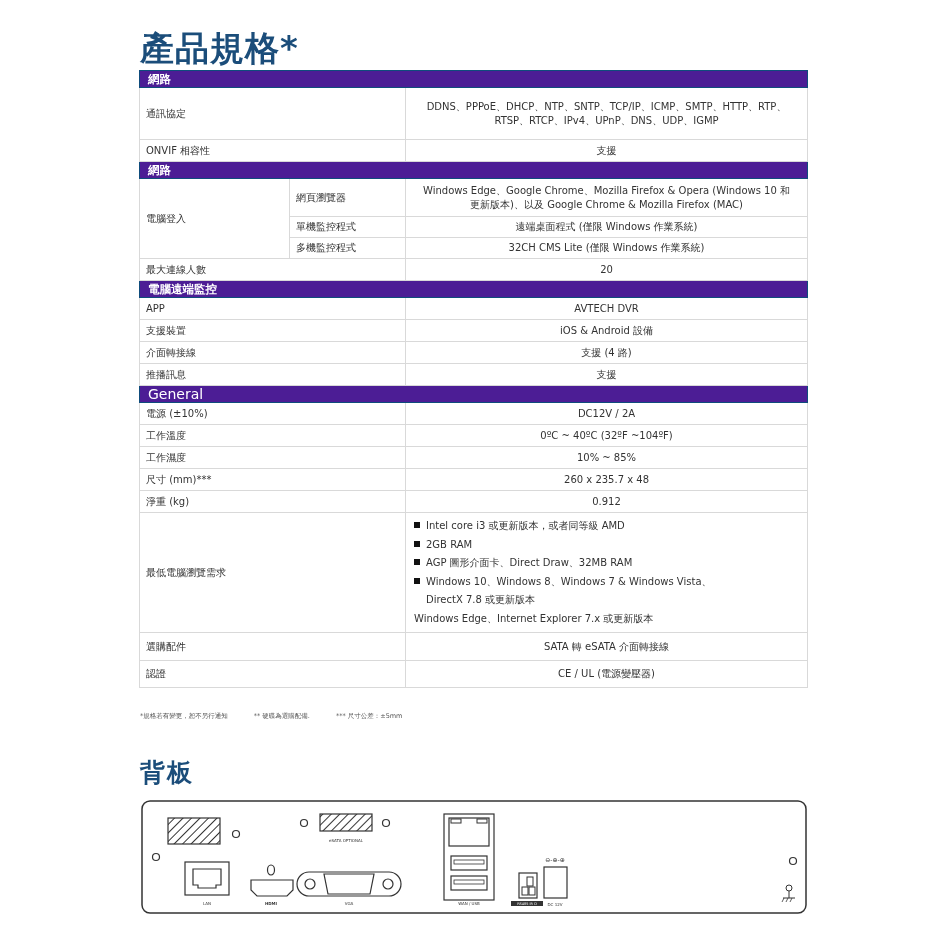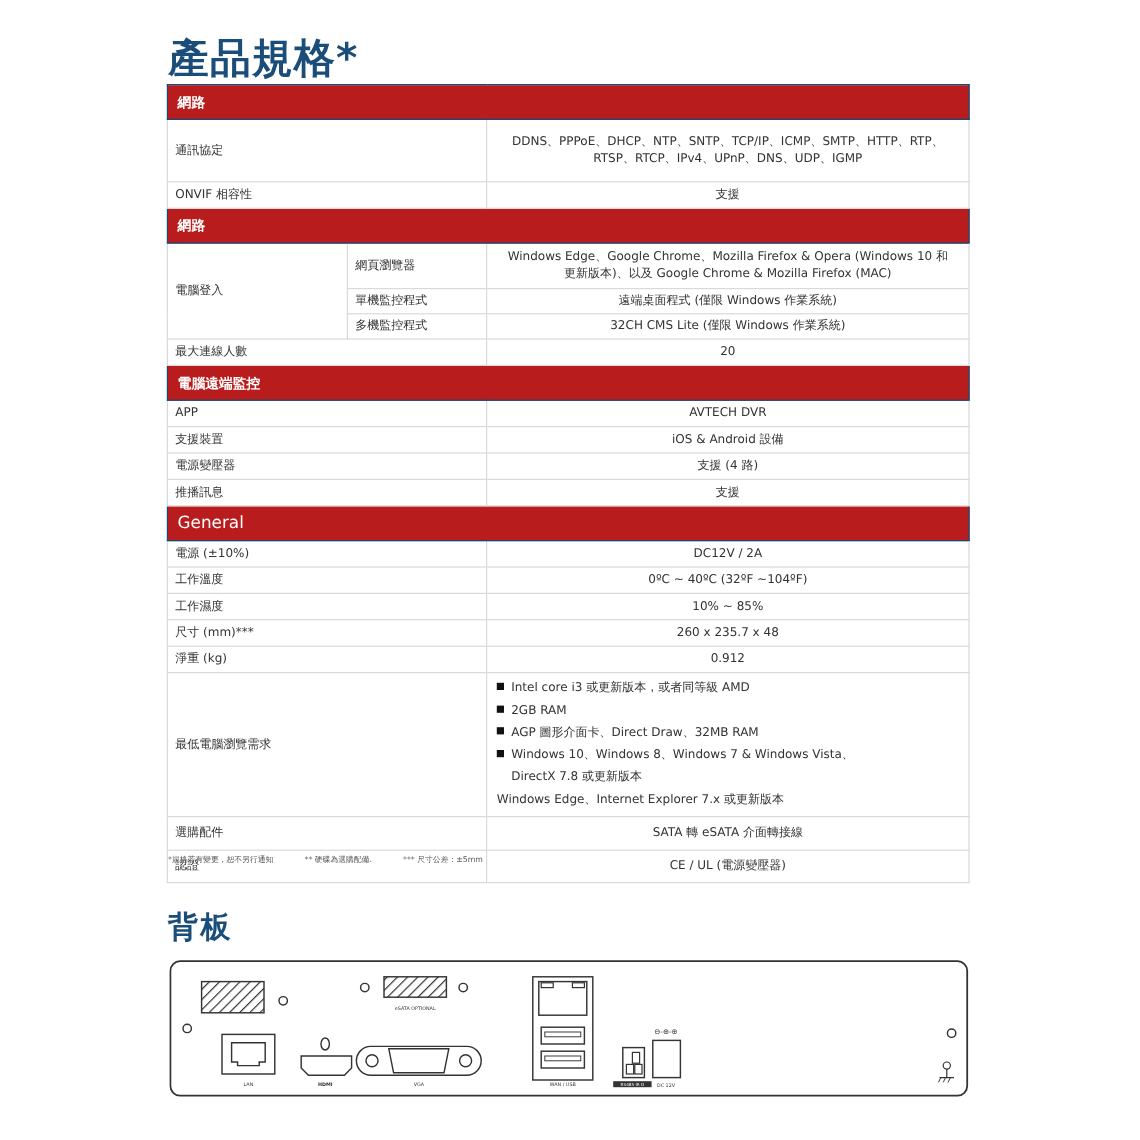--- a/index.html
+++ b/index.html
@@ -14,22 +14,22 @@
     position: absolute; left: 139px; top: 70px; width: 668px;
     border-collapse: collapse; table-layout: fixed;
     font-size: 10px; color: #333;
   }
   .spec-table td {
     border: 1px solid #d9d9d9; padding: 0 6px; vertical-align: middle;
     line-height: 14px;
   }
   .spec-table td.val { text-align: center; }
   .spec-table tr.section td {
-    background: #b91c1c; color: #ffffff; font-weight: bold; font-size: 11.5px;
-    border-color: #0f4c7c; height: 29px; padding-left: 8px;
+    background: #4c1d95; color: #ffffff; font-weight: bold; font-size: 11.5px;
+    border-color: #0f4c7c; height: 17px; padding-left: 8px;
   }
   .spec-table tr.section td.general { font-weight: normal; font-size: 14px; }
   .spec-table tr.row td { height: 22px; }
   .spec-table td.dashed-bottom { border-bottom: 1px dashed #cfcfcf; }
   .spec-table td.list-cell { text-align: left; padding: 4px 8px; }
   .list-cell .item { line-height: 18.5px; }
   .list-cell .bullet { display: inline-block; width: 6px; height: 6px; background: #111; margin-right: 6px; vertical-align: 1px; }
   .list-cell .indent { padding-left: 12px; }
 
   .footnotes {
@@ -99,21 +99,21 @@
   </tr>
   <tr class="row">
     <td colspan="2">APP</td>
     <td class="val">AVTECH DVR</td>
   </tr>
   <tr class="row">
     <td colspan="2">支援裝置</td>
     <td class="val">iOS &amp; Android 設備</td>
   </tr>
   <tr class="row">
-    <td colspan="2">電源變壓器</td>
+    <td colspan="2">介面轉接線</td>
     <td class="val">支援 (4 路)</td>
   </tr>
   <tr class="row">
     <td colspan="2">推播訊息</td>
     <td class="val">支援</td>
   </tr>
 
   <tr class="section">
     <td colspan="3" class="general">General</td>
   </tr>

